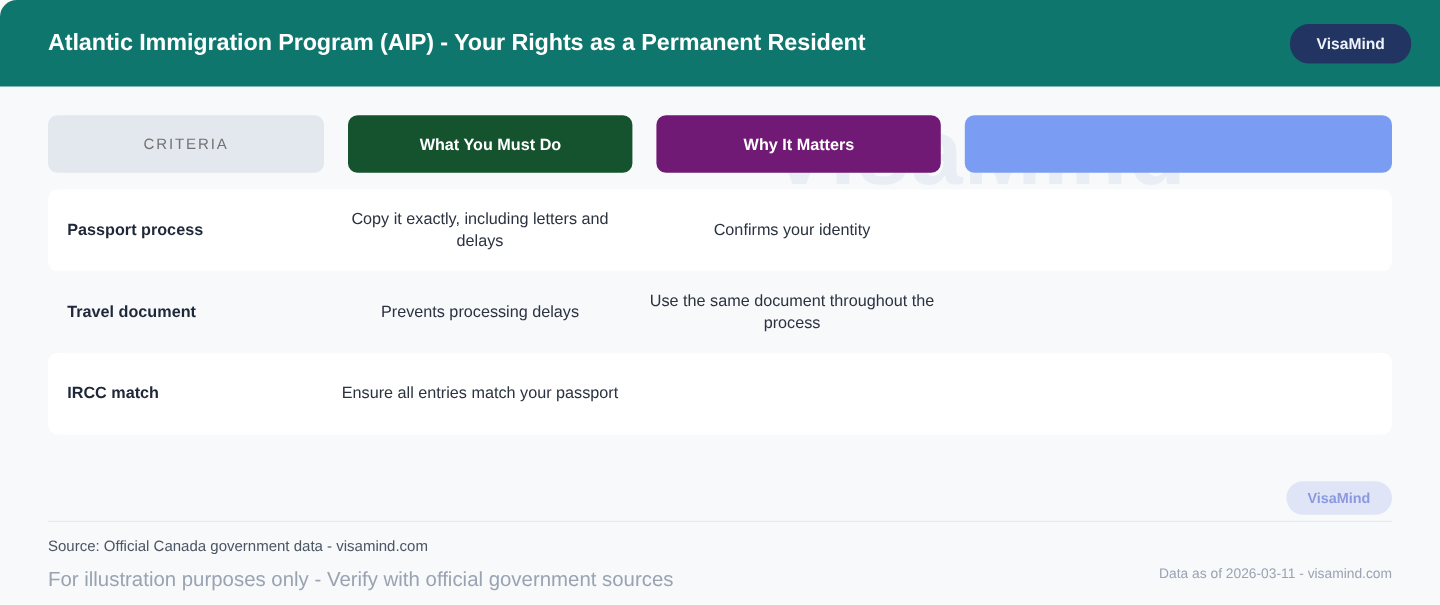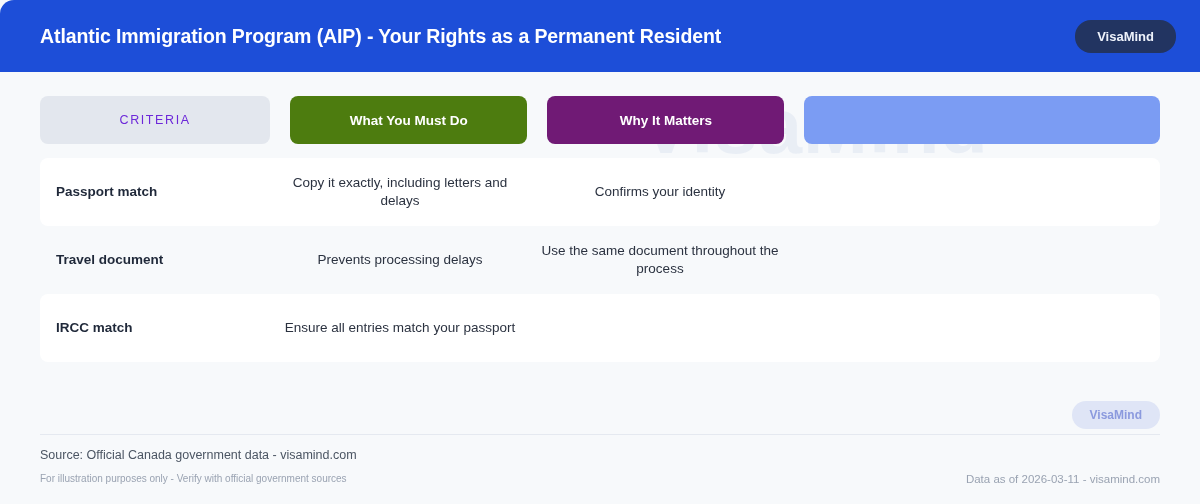--- a/index.html
+++ b/index.html
@@ -41,21 +41,21 @@
     z-index: 0;
   }
 
   
   .header {
     position: absolute;
     left: 0;
     top: 0;
     width: 1200px;
     height: 72px;
-    background: #1d4ed8;
+    background: #0f766e;
     border-top-left-radius: 14px;
     border-top-right-radius: 0px;
     display: flex;
     align-items: center;
     justify-content: space-between;
     padding: 0 24px 0 40px;
     z-index: 5;
   }
 
   .header-title {
@@ -98,26 +98,26 @@
     align-items: center;
     justify-content: center;
     font-size: 13.5px;
     font-weight: bold;
     white-space: nowrap;
   }
 
   .col-head.c0 {
     width: 233px;
     background: #e3e7ee;
-    color: #6d28d9;
+    color: #737373;
     font-weight: normal;
     font-size: 12.5px;
     letter-spacing: 1.6px;
   }
-  .col-head.c1 { width: 240px; background: #4d7c0f; color: #ffffff; }
+  .col-head.c1 { width: 240px; background: #14532d; color: #ffffff; }
   .col-head.c2 { width: 240px; background: #701a75; color: #ffffff; }
   .col-head.c3 { width: 360px; background: #7b9cf3; color: #ffffff; }
 
   .rows { margin-top: 14px; }
 
   .row {
     display: flex;
     gap: 20px;
     height: 68px;
     align-items: center;
@@ -193,21 +193,21 @@
     font-size: 12.5px;
     color: #4b5563;
     white-space: nowrap;
     z-index: 3;
   }
 
   .disclaimer-line {
     position: absolute;
     left: 40px;
     top: 473px;
-    font-size: 10px;
+    font-size: 17px;
     color: #9aa3b2;
     white-space: nowrap;
     z-index: 3;
   }
 
   .asof-line {
     position: absolute;
     right: 40px;
     top: 473px;
     font-size: 11.5px;
@@ -233,21 +233,21 @@
     <div class="col-headers">
       <div class="col-head c0">CRITERIA</div>
       <div class="col-head c1">What You Must Do</div>
       <div class="col-head c2">Why It Matters</div>
       <div class="col-head c3"></div>
     </div>
 
     <div class="rows">
 
       <div class="row odd">
-        <div class="cell c0">Passport match</div>
+        <div class="cell c0">Passport process</div>
         <div class="cell c1">Copy it exactly, including letters and delays</div>
         <div class="cell c2">Confirms your identity</div>
         <div class="cell c3"></div>
       </div>
 
       <div class="row even">
         <div class="cell c0">Travel document</div>
         <div class="cell c2">Prevents processing delays</div>
         <div class="cell c1">Use the same document throughout the process</div>
         <div class="cell c3"></div>

